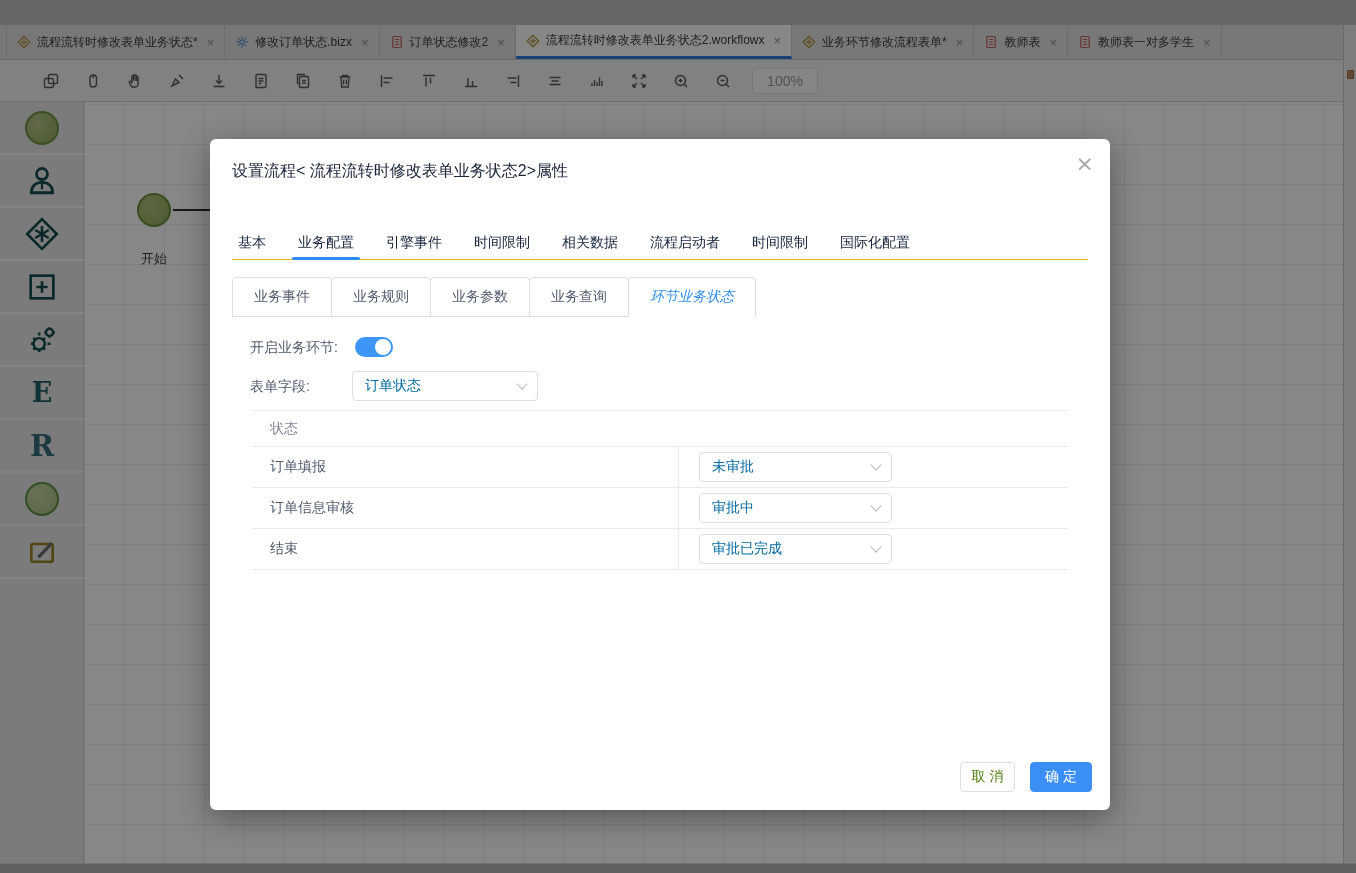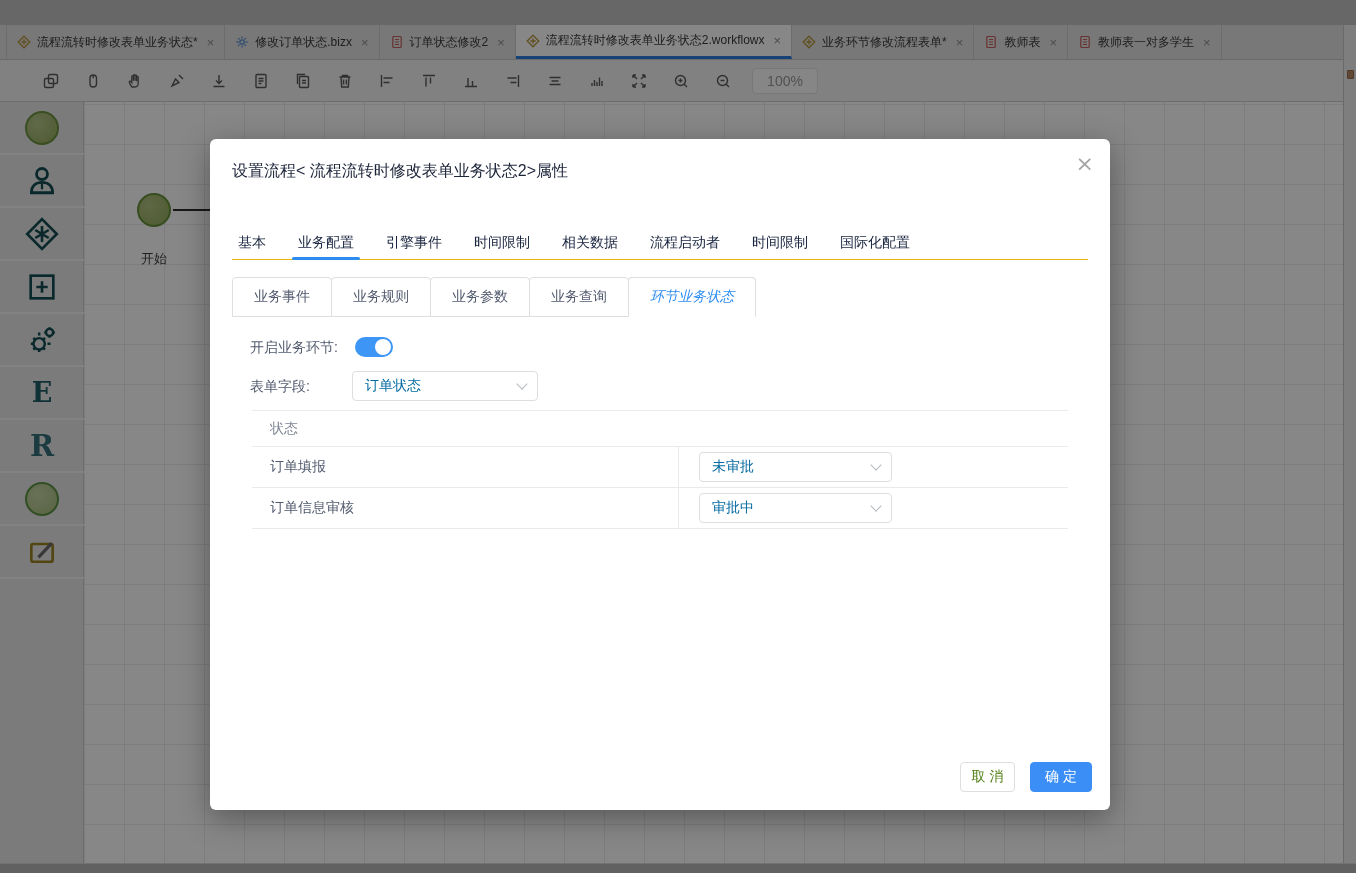--- a/index.html
+++ b/index.html
@@ -418,19 +418,28 @@
       </div>
       <div class="trow tbody-row">
         <div class="tcell c1">订单信息审核</div>
         <div class="tcell c2" style="padding-left:0;">
           <div class="select row-select">
             <span>审批中</span>
             <i class="chev"></i>
           </div>
         </div>
       </div>
+      <div class="trow tbody-row">
+        <div class="tcell c1">结束</div>
+        <div class="tcell c2" style="padding-left:0;">
+          <div class="select row-select">
+            <span>审批已完成</span>
+            <i class="chev"></i>
+          </div>
+        </div>
+      </div>
     </div>
 
     <div class="btn btn-cancel">取 消</div>
     <div class="btn btn-confirm">确 定</div>
   </div>
 
 </div>
 
 </body></html>

